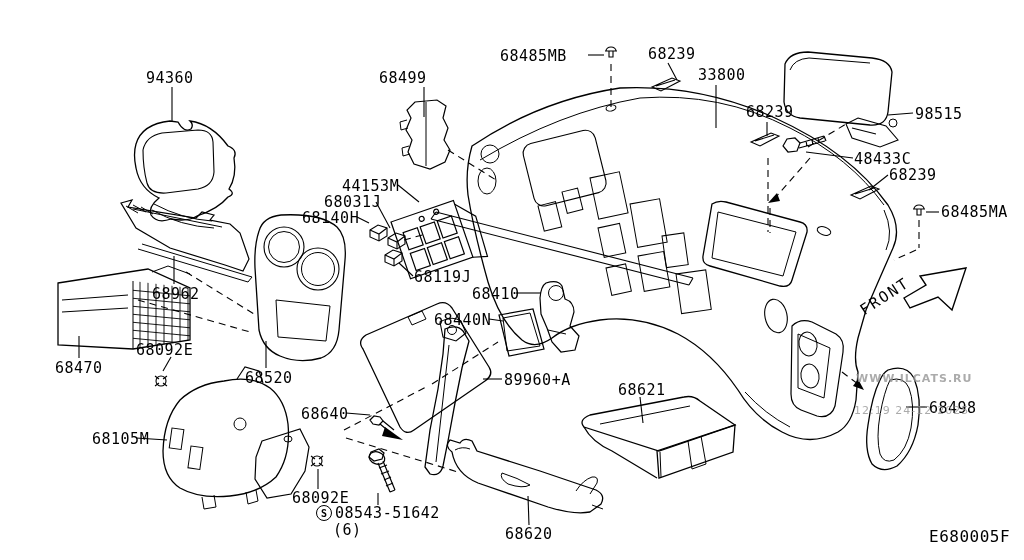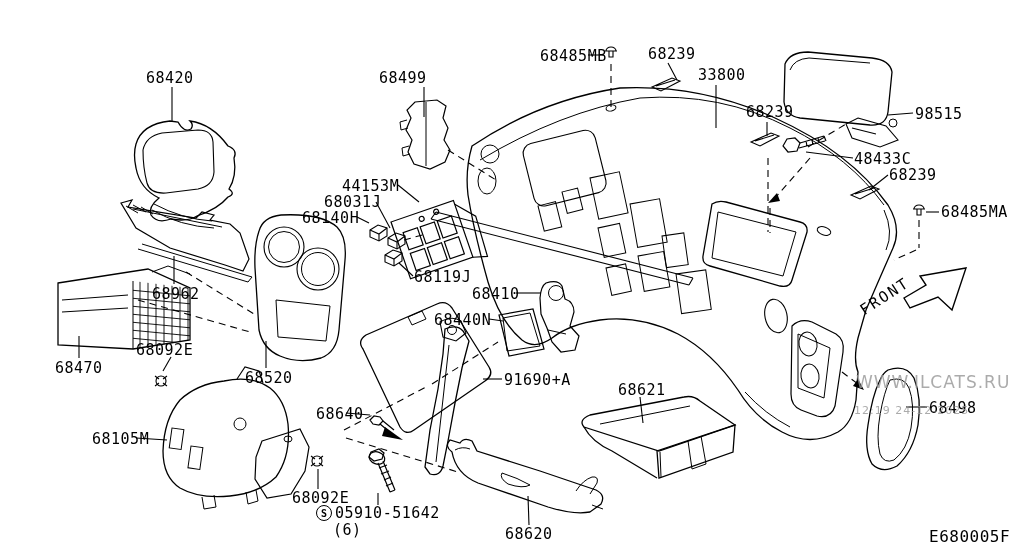--- a/index.html
+++ b/index.html
@@ -4,21 +4,21 @@
 <style>
   html,body{margin:0;padding:0;background:#fff;}
   .stage{position:relative;width:1024px;height:560px;background:#fff;overflow:hidden;
          font-family:"DejaVu Sans Mono",monospace;}
   svg{position:absolute;left:0;top:0;}
   .lbl{position:absolute;font:15px "DejaVu Sans Mono",monospace;color:#000;white-space:nowrap;
        letter-spacing:.5px;line-height:16px;}
   .code{font-size:16px;text-align:right;}
   .front{transform:rotate(-33deg);transform-origin:left bottom;font-size:15px;letter-spacing:2px;}
   .wm{position:absolute;color:rgba(150,150,150,.8);font-family:"DejaVu Sans",sans-serif;white-space:nowrap;}
-  .wm1{font-size:17px;letter-spacing:1px;}
+  .wm1{font-size:11px;letter-spacing:1px;font-weight:bold;}
   .wm2{font-size:11px;letter-spacing:1px;margin-top:12px;}
   .screwline{position:absolute;display:flex;align-items:center;gap:3px;}
   .scircle{display:inline-flex;align-items:center;justify-content:center;width:14px;height:14px;
            border:1.4px solid #000;border-radius:50%;font-size:10px;font-weight:bold;}
 </style>
 </head>
 <body>
 
 <div class="stage">
 
@@ -259,51 +259,51 @@
     <path d="M346,438 L458,472"></path>
     <path d="M432,384 L498,342"></path>
     <path d="M842,372 L858,384"></path>
   </g>
   <polygon points="768,203 777,193 780,201" fill="#000"></polygon>
   <polygon points="864,390 853,386 858,379" fill="#000"></polygon>
 
   <path d="M904,298 L926,285 L920,276 L966,268 L952,310 L938,297 L910,308 Z" stroke="#000" stroke-width="1.4" fill="#fff"></path>
 </svg>
 
-  <div class="lbl" style="left:146px;top:70px">68420</div>
+  <div class="lbl" style="left:146px;top:70px">94360</div>
   <div class="lbl" style="left:379px;top:70px">68499</div>
-  <div class="lbl" style="left:540px;top:48px">68485MB</div>
+  <div class="lbl" style="left:500px;top:48px">68485MB</div>
   <div class="lbl" style="left:648px;top:46px">68239</div>
   <div class="lbl" style="left:698px;top:67px">33800</div>
   <div class="lbl" style="left:746px;top:104px">68239</div>
   <div class="lbl" style="left:915px;top:106px">98515</div>
   <div class="lbl" style="left:854px;top:151px">48433C</div>
   <div class="lbl" style="left:889px;top:167px">68239</div>
   <div class="lbl" style="left:941px;top:204px">68485MA</div>
   <div class="lbl" style="left:152px;top:286px">68962</div>
   <div class="lbl" style="left:55px;top:360px">68470</div>
   <div class="lbl" style="left:136px;top:342px">68092E</div>
   <div class="lbl" style="left:245px;top:370px">68520</div>
   <div class="lbl" style="left:92px;top:431px">68105M</div>
   <div class="lbl" style="left:342px;top:178px">44153M</div>
   <div class="lbl" style="left:324px;top:194px">68031J</div>
   <div class="lbl" style="left:302px;top:210px">68140H</div>
   <div class="lbl" style="left:414px;top:269px">68119J</div>
   <div class="lbl" style="left:472px;top:286px">68410</div>
   <div class="lbl" style="left:434px;top:312px">68440N</div>
-  <div class="lbl" style="left:504px;top:372px">91690+A</div>
+  <div class="lbl" style="left:504px;top:372px">89960+A</div>
   <div class="lbl" style="left:618px;top:382px">68621</div>
-  <div class="lbl" style="left:316px;top:406px">68640</div>
+  <div class="lbl" style="left:301px;top:406px">68640</div>
   <div class="lbl" style="left:292px;top:490px">68092E</div>
   <div class="lbl" style="left:505px;top:526px">68620</div>
   <div class="lbl" style="left:929px;top:400px">68498</div>
 
   <div class="screwline" style="left:316px;top:505px">
     <span class="scircle">S</span>
-    <span class="lbl" style="position:static">05910-51642</span>
+    <span class="lbl" style="position:static">08543-51642</span>
   </div>
   <div class="lbl" style="left:333px;top:522px">(6)</div>
 
   <div class="lbl front" style="left:866px;top:302px">FRONT</div>
   <div class="lbl code" style="left:929px;top:529px">E680005F</div>
   <div class="wm wm1" style="left:856px;top:372px">WWW.ILCATS.RU</div>
   <div class="wm wm2" style="left:854px;top:392px">12:19 24-12-2025</div>
 
 </div>
 

